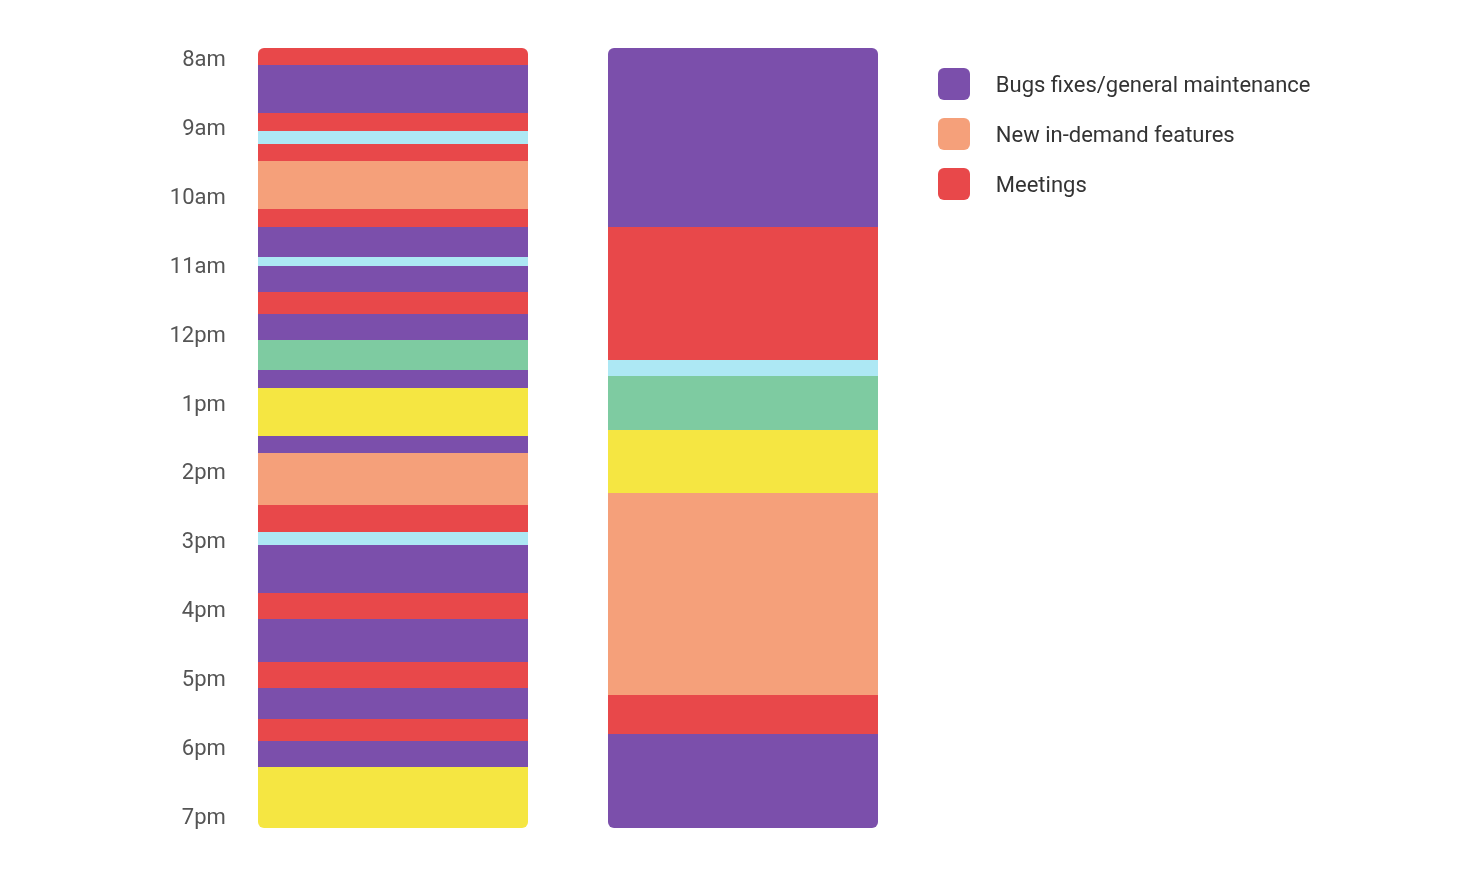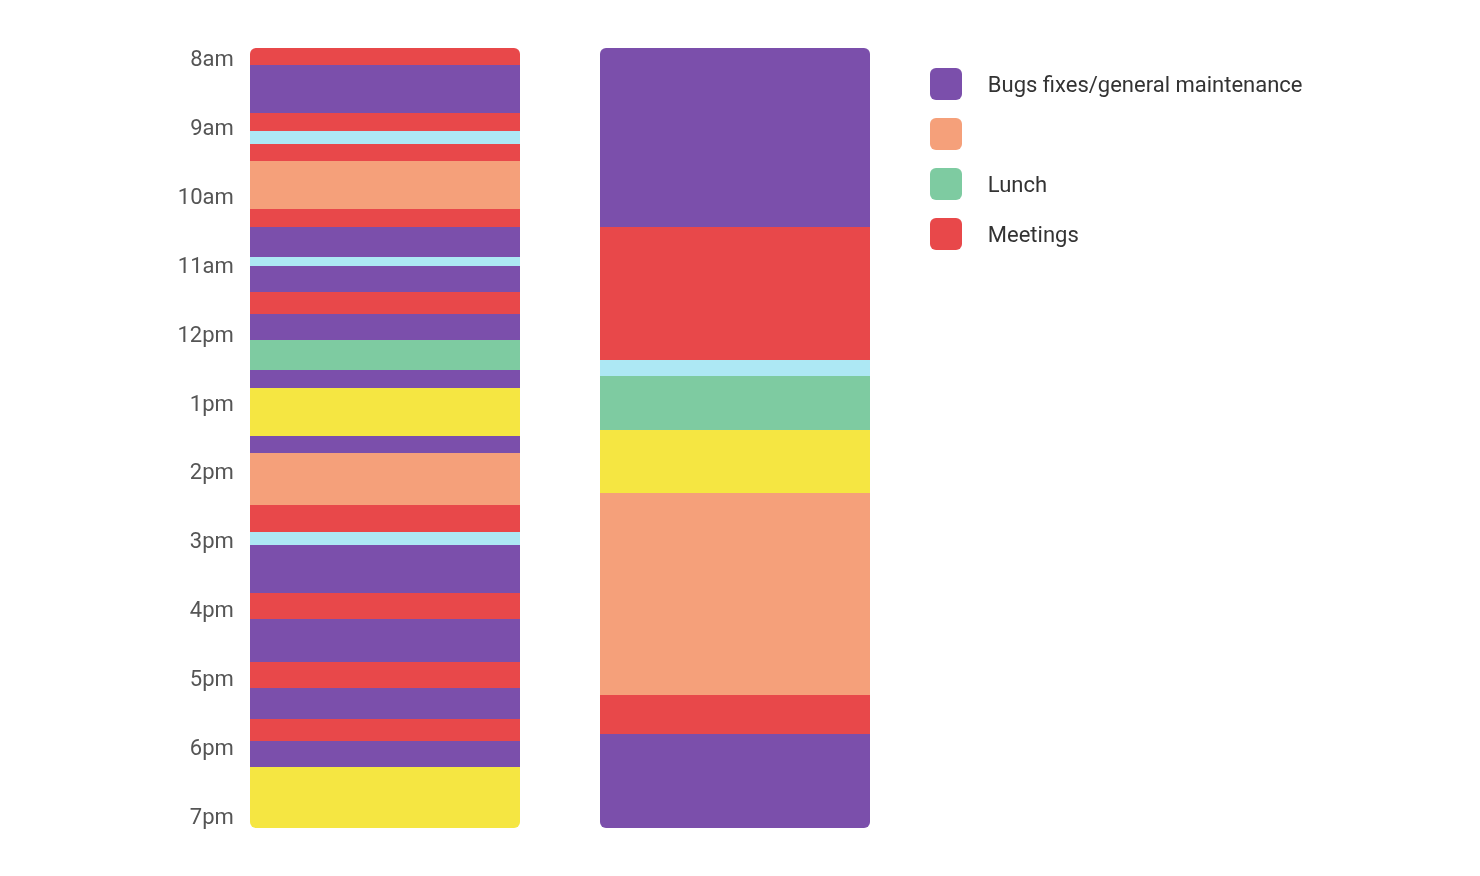--- a/index.html
+++ b/index.html
@@ -16,21 +16,21 @@
       display: flex;
       align-items: flex-start;
       gap: 0;
       padding: 40px 60px;
     }
     .y-axis {
       display: flex;
       flex-direction: column;
       justify-content: space-between;
       height: 780px;
-      padding-right: 16px;
+      padding-right: 32px;
       padding-top: 0;
     }
     .y-label {
       font-size: 22px;
       color: #555;
       text-align: right;
       line-height: 1;
     }
     .bar-chart {
       display: flex;
@@ -140,23 +140,20 @@
     </div>
   </div>
 
   <div class="legend" id="legend">
       <div class="legend-item">
         <div class="legend-color" style="background-color: rgb(123, 79, 171);"></div>
         <span class="legend-label">Bugs fixes/general maintenance</span>
       </div>
       <div class="legend-item">
         <div class="legend-color" style="background-color: rgb(245, 160, 122);"></div>
-      </div>
-      <div class="legend-item">
-        <div class="legend-color" style="background-color: rgb(126, 203, 161);"></div>
-        <span class="legend-label">Lunch</span>
+        <span class="legend-label">New in-demand features</span>
       </div>
       <div class="legend-item">
         <div class="legend-color" style="background-color: rgb(232, 72, 74);"></div>
         <span class="legend-label">Meetings</span>
       </div>
     </div>
 </div>
 
 </body></html>

